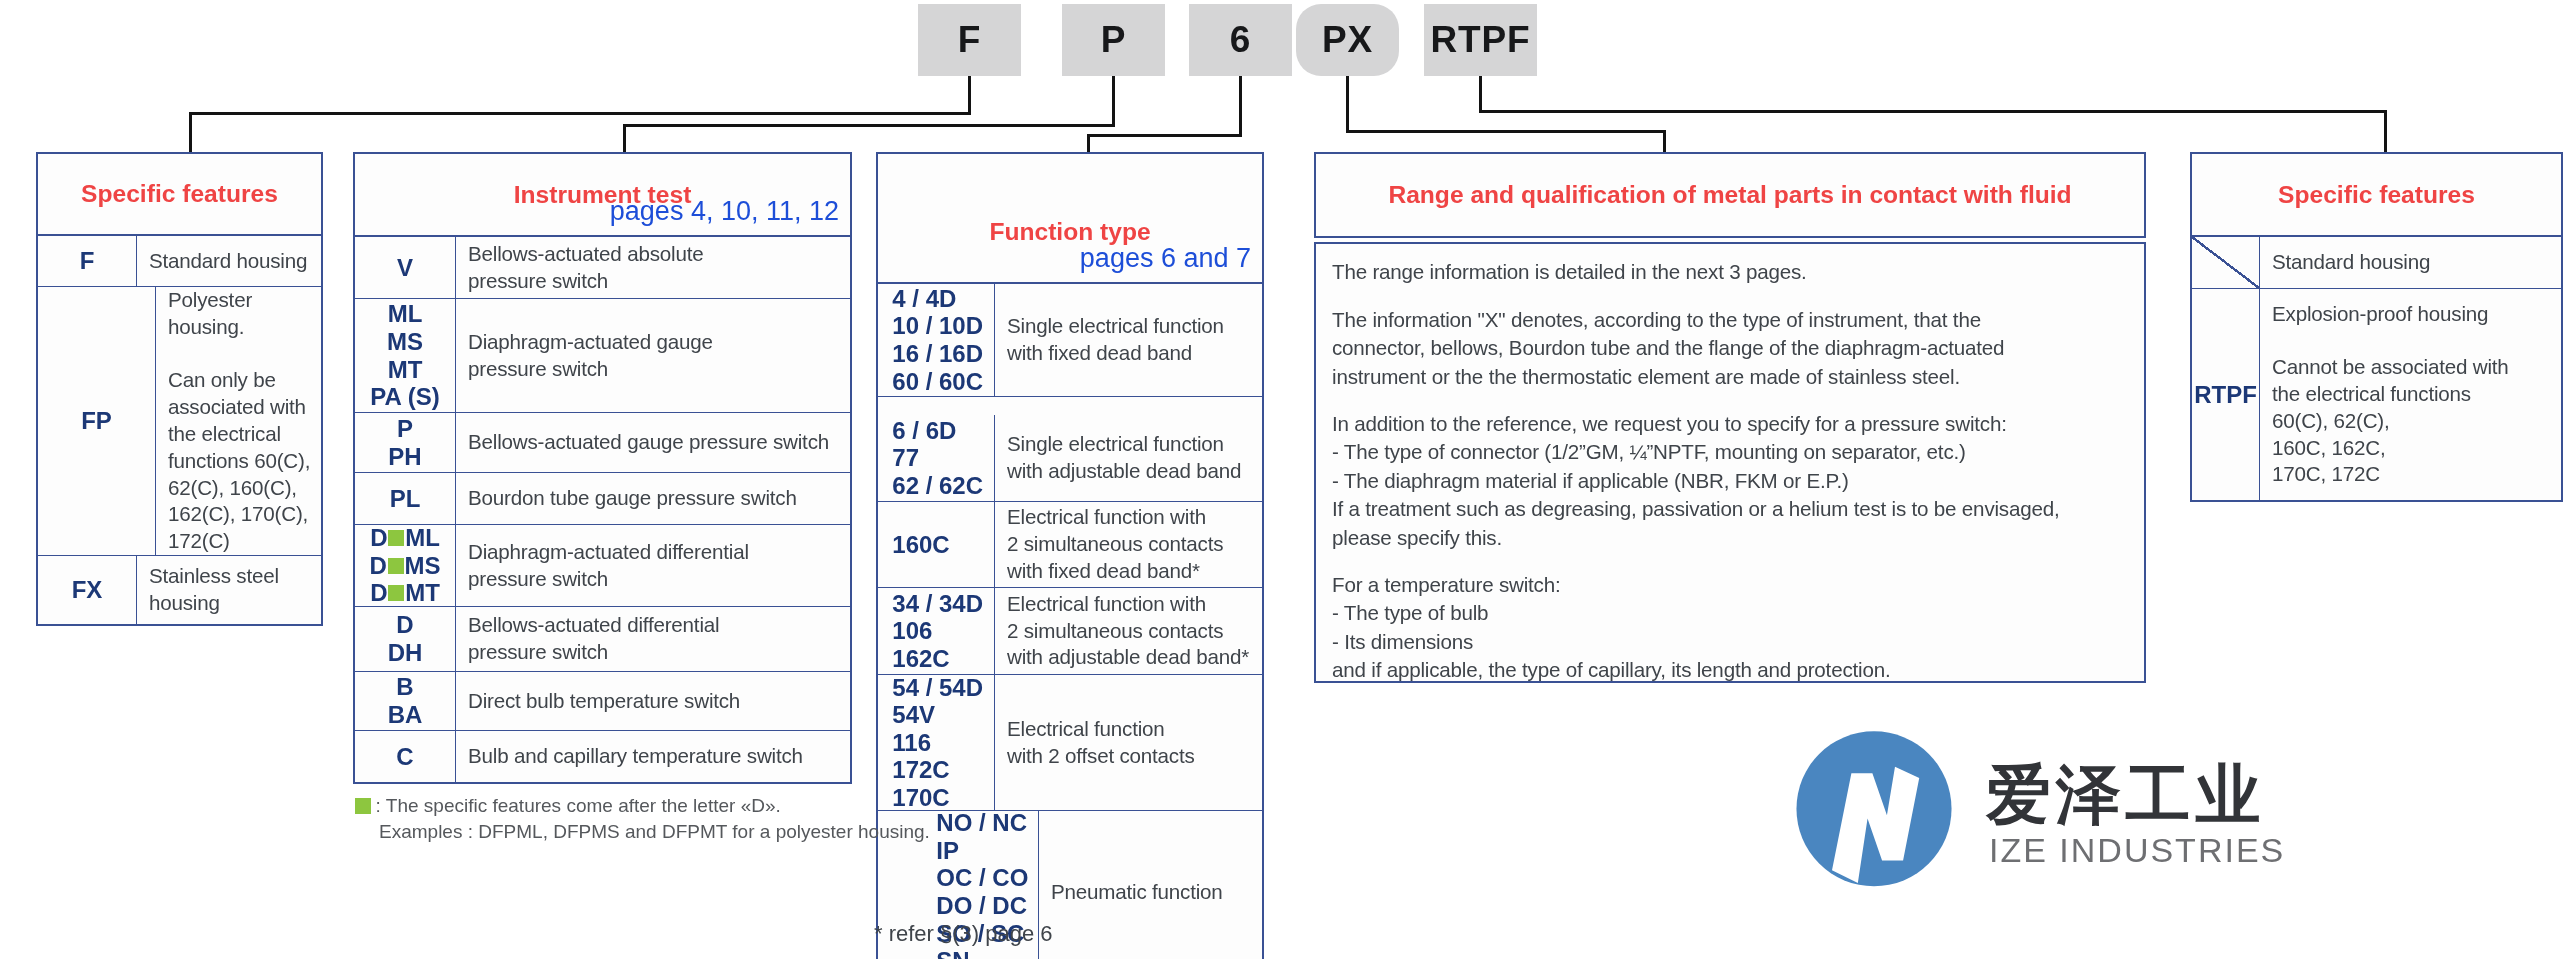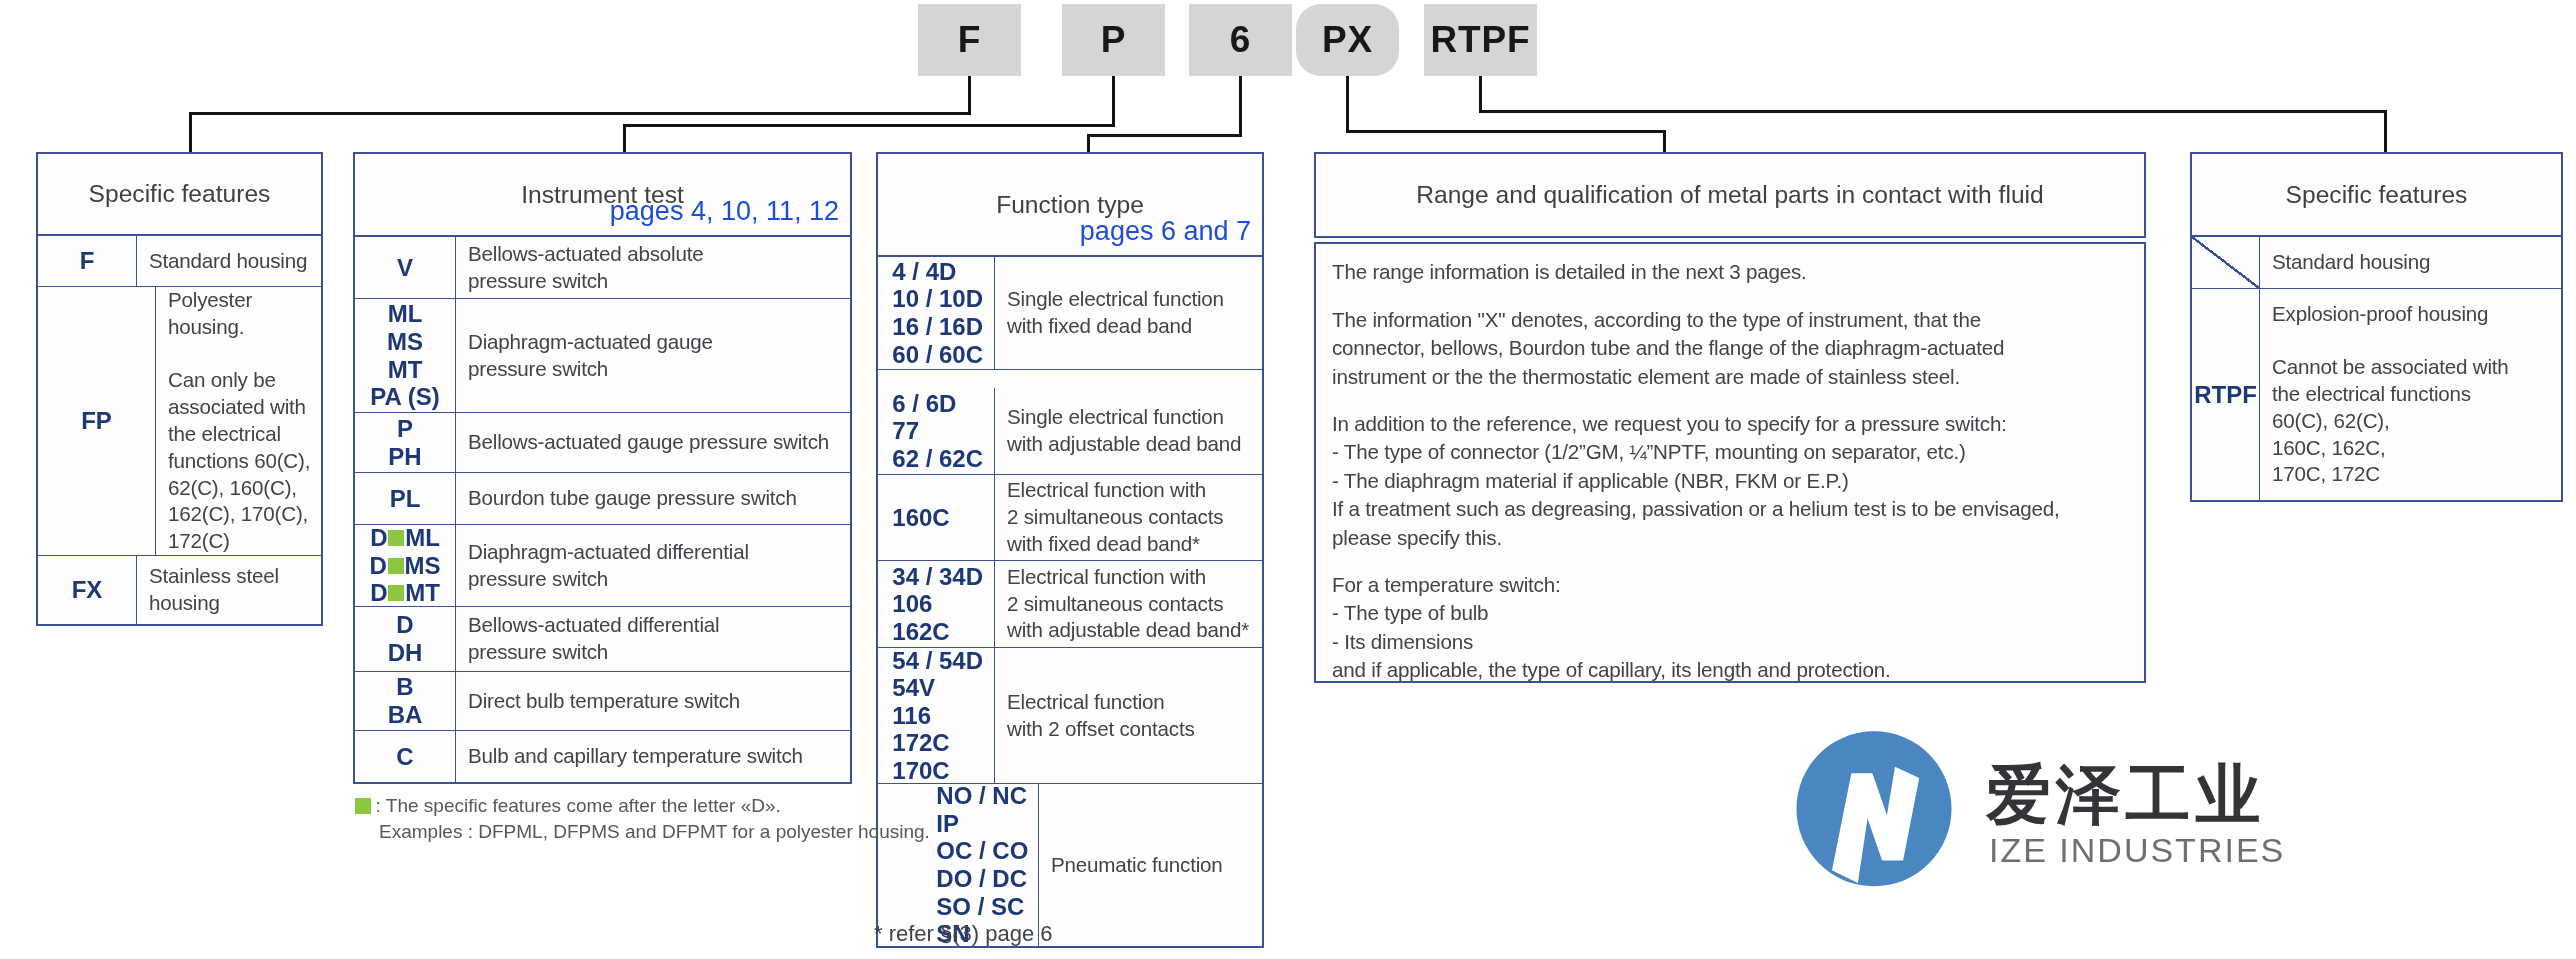--- a/index.html
+++ b/index.html
@@ -39,22 +39,22 @@
   }
   .tbl-header {
     position: relative;
     border-bottom: 2.4px solid #3a5194;
     display: flex;
     align-items: center;
     justify-content: center;
   }
   .tbl-title {
     font-size: 24.6px;
-    font-weight: normal;
-    color: #404040;
+    font-weight: bold;
+    color: #ef4444;
     text-align: center;
   }
   .tbl-subtitle {
     position: absolute;
     right: 11px;
     bottom: 8px;
     font-size: 27px;
     color: #1d4ed8;
   }
   .trow { display: flex; width: 100%; }
@@ -100,21 +100,21 @@
     line-height: 1.3;
     white-space: pre-line;
     letter-spacing: -0.2px;
   }
 
   #tbl-left  { left: 36px;   top: 152px; width: 287px; }
   #tbl-left .tbl-header { height: 82px; }
   #tbl-instrument { left: 353px; top: 152px; width: 499px; }
   #tbl-instrument .tbl-header { height: 83px; }
   #tbl-function { left: 876px; top: 152px; width: 388px; }
-  #tbl-function .tbl-header { height: 103px; }
+  #tbl-function .tbl-header { height: 103px; margin-top: 27px; }
   #tbl-right { left: 2190px; top: 152px; width: 373px; }
   #tbl-right .tbl-header { height: 83px; }
 
   
   #range-header {
     position: absolute;
     left: 1314px; top: 152px;
     width: 832px; height: 86px;
     border: 2.4px solid #3a5194;
     background: #fdfdfd;

